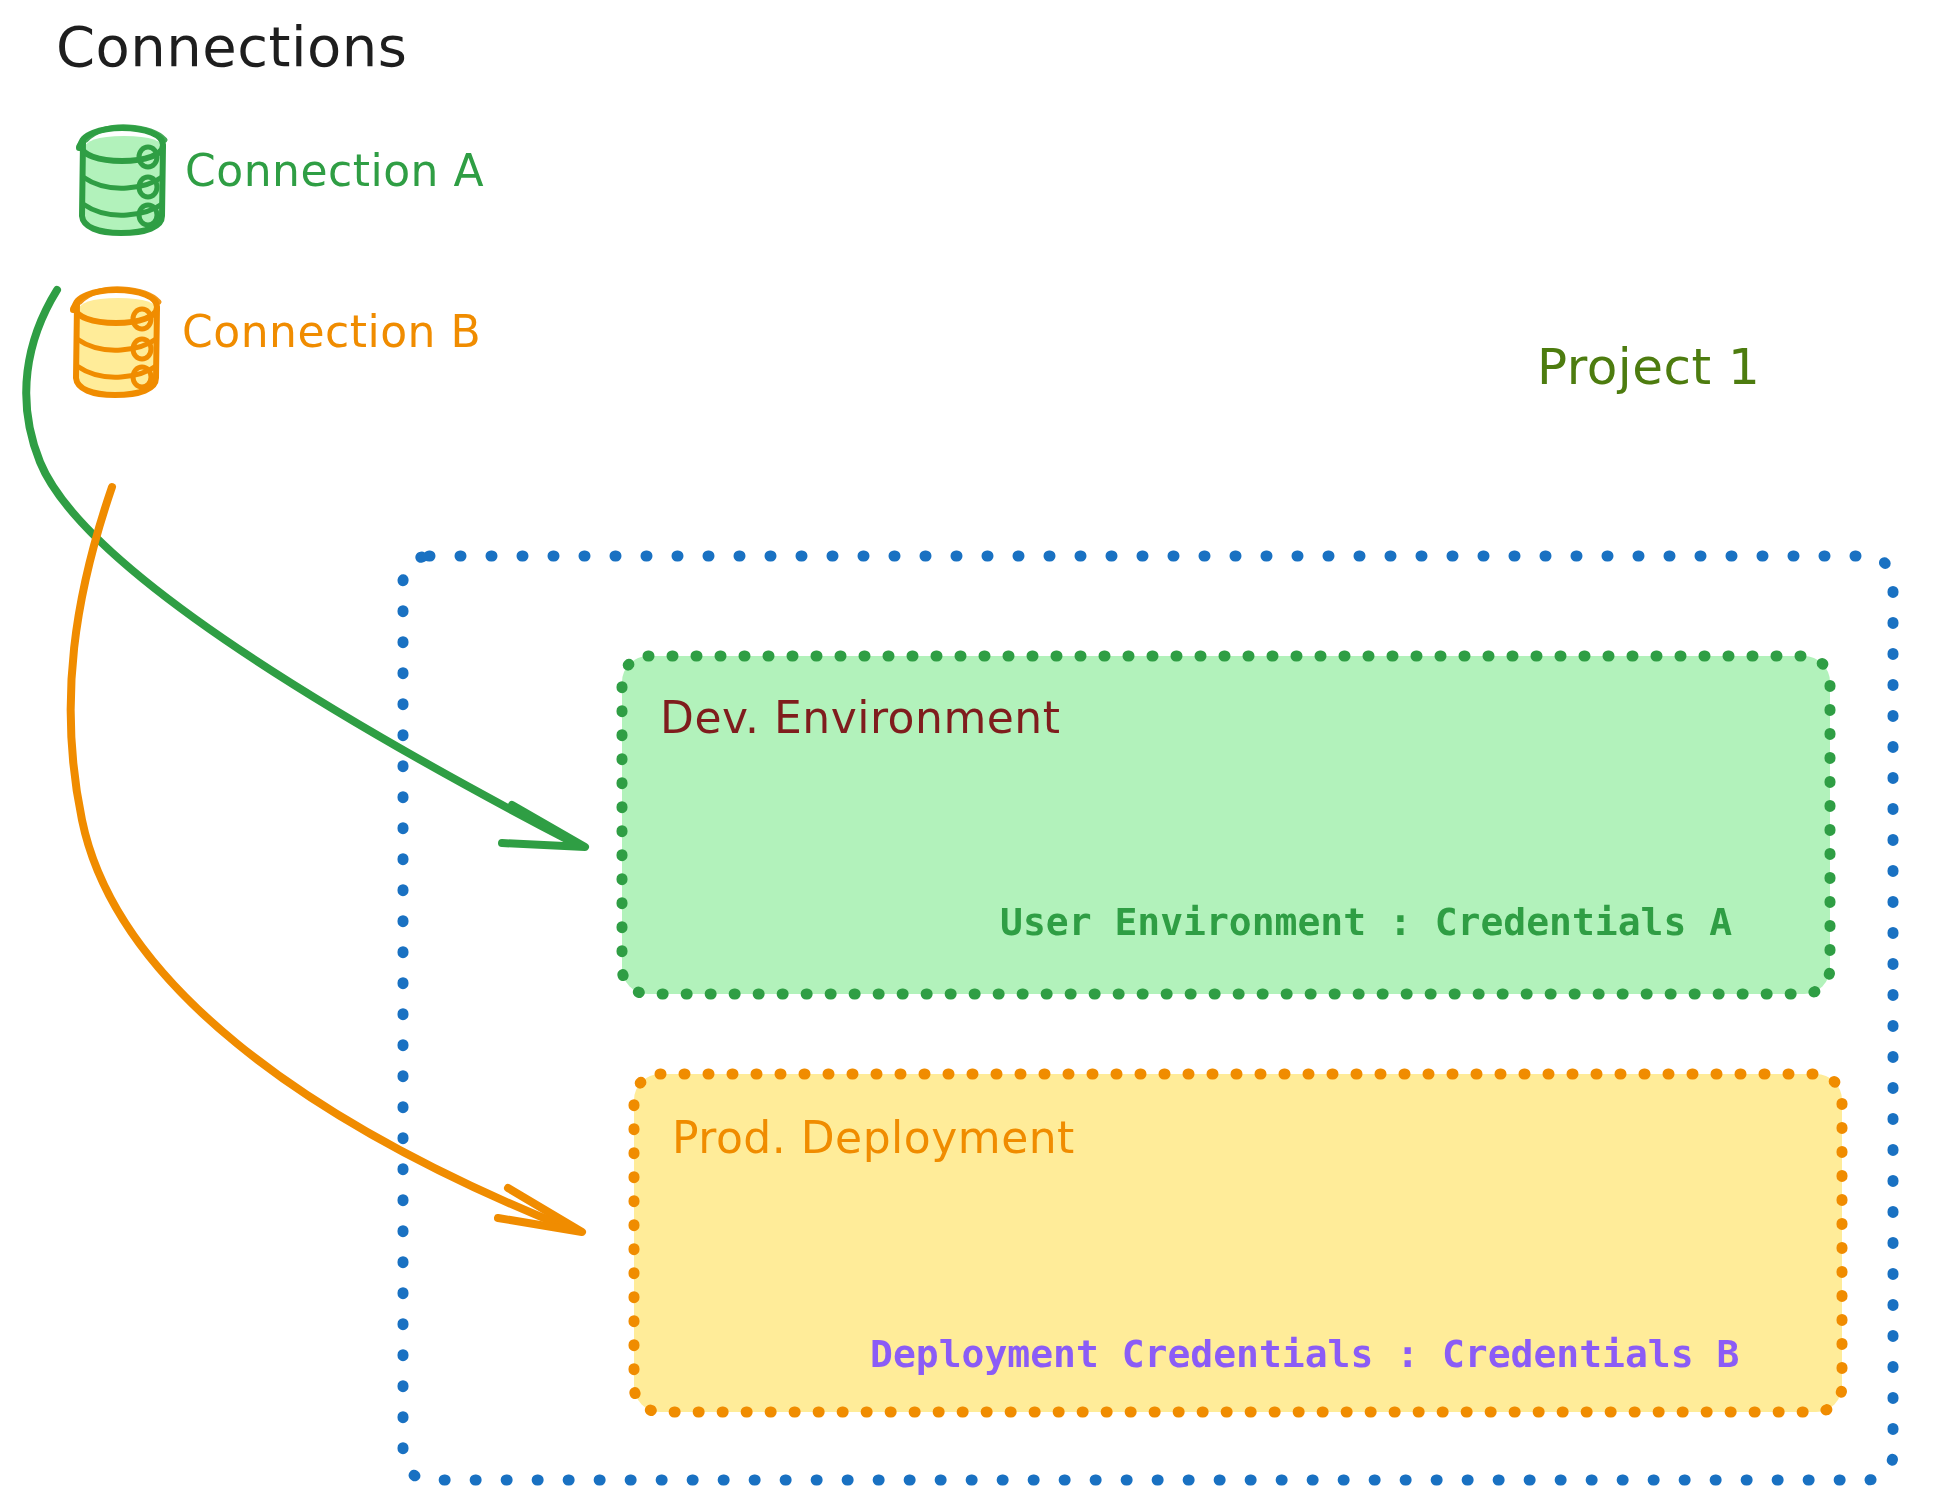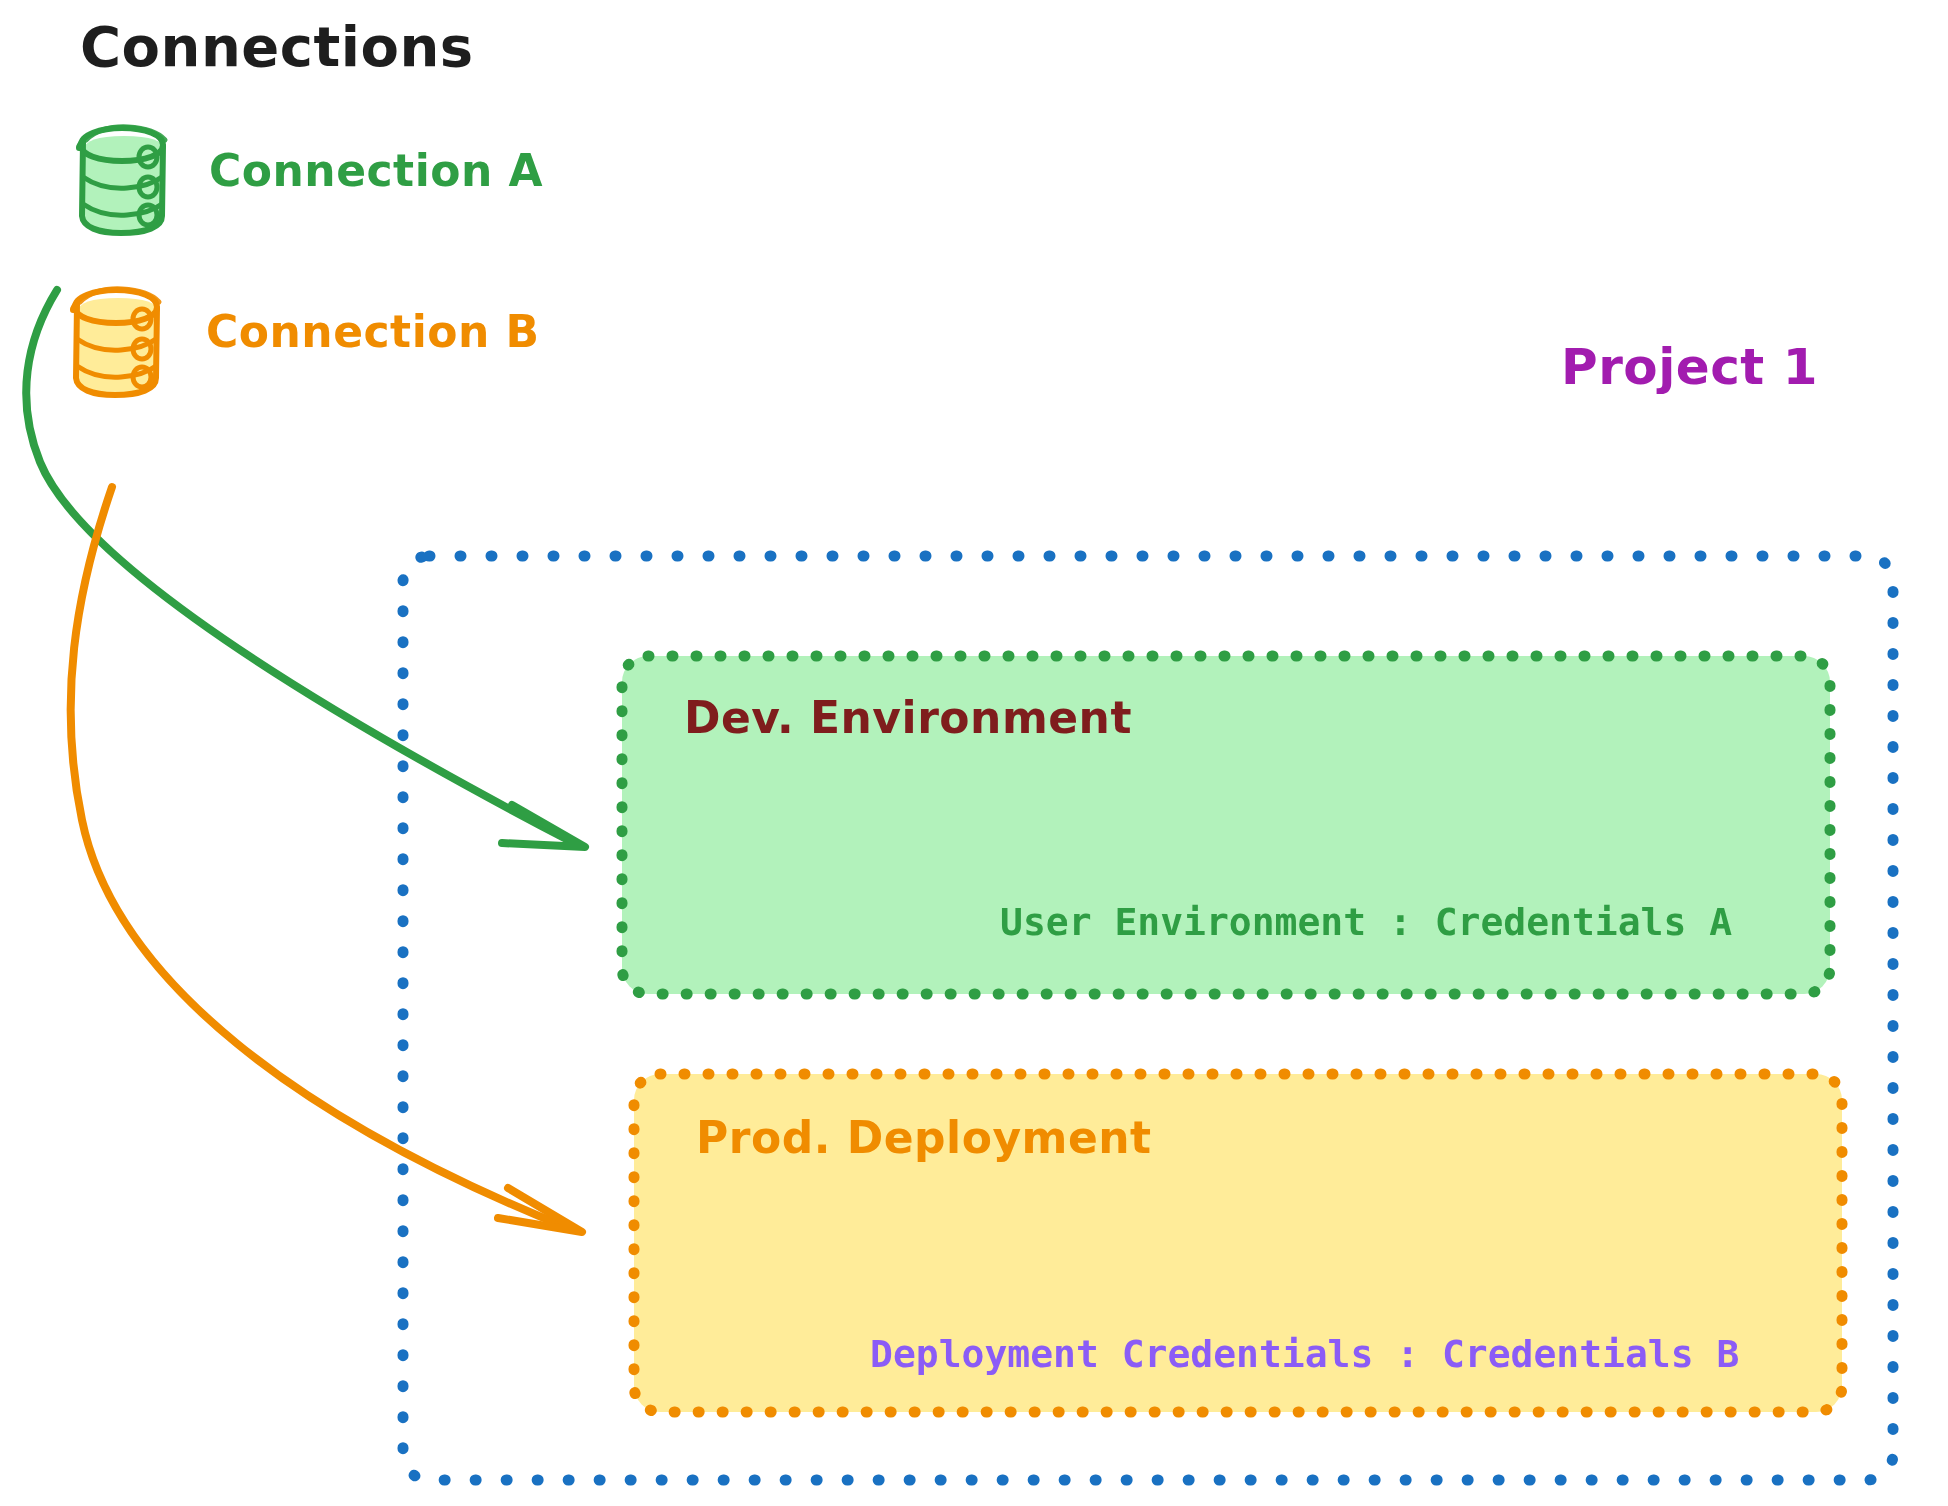--- a/index.html
+++ b/index.html
@@ -20,23 +20,22 @@
   .layer-svg {
     position: absolute;
     left: 0;
     top: 0;
     width: 1948px;
     height: 1506px;
   }
   
   .hand {
     font-family: "DejaVu Sans", sans-serif;
-    font-weight: 700;
+    font-weight: 400;
     letter-spacing: 0.5px;
-    margin-left: 24px;
   }
   .mono {
     font-family: "DejaVu Sans Mono", monospace;
     font-weight: 700;
     letter-spacing: 0px;
   }
   #title-connections {
     position: absolute;
     left: 56px;
     top: 14px;
@@ -58,21 +57,21 @@
     top: 306px;
     font-size: 44px;
     color: #f08c00;
     white-space: nowrap;
   }
   #label-project-1 {
     position: absolute;
     left: 1537px;
     top: 338px;
     font-size: 50px;
-    color: #a21caf;
+    color: #4d7c0f;
     white-space: nowrap;
   }
   #label-dev-env {
     position: absolute;
     left: 660px;
     top: 692px;
     font-size: 44px;
     color: #7f1d1d;
     white-space: nowrap;
   }

